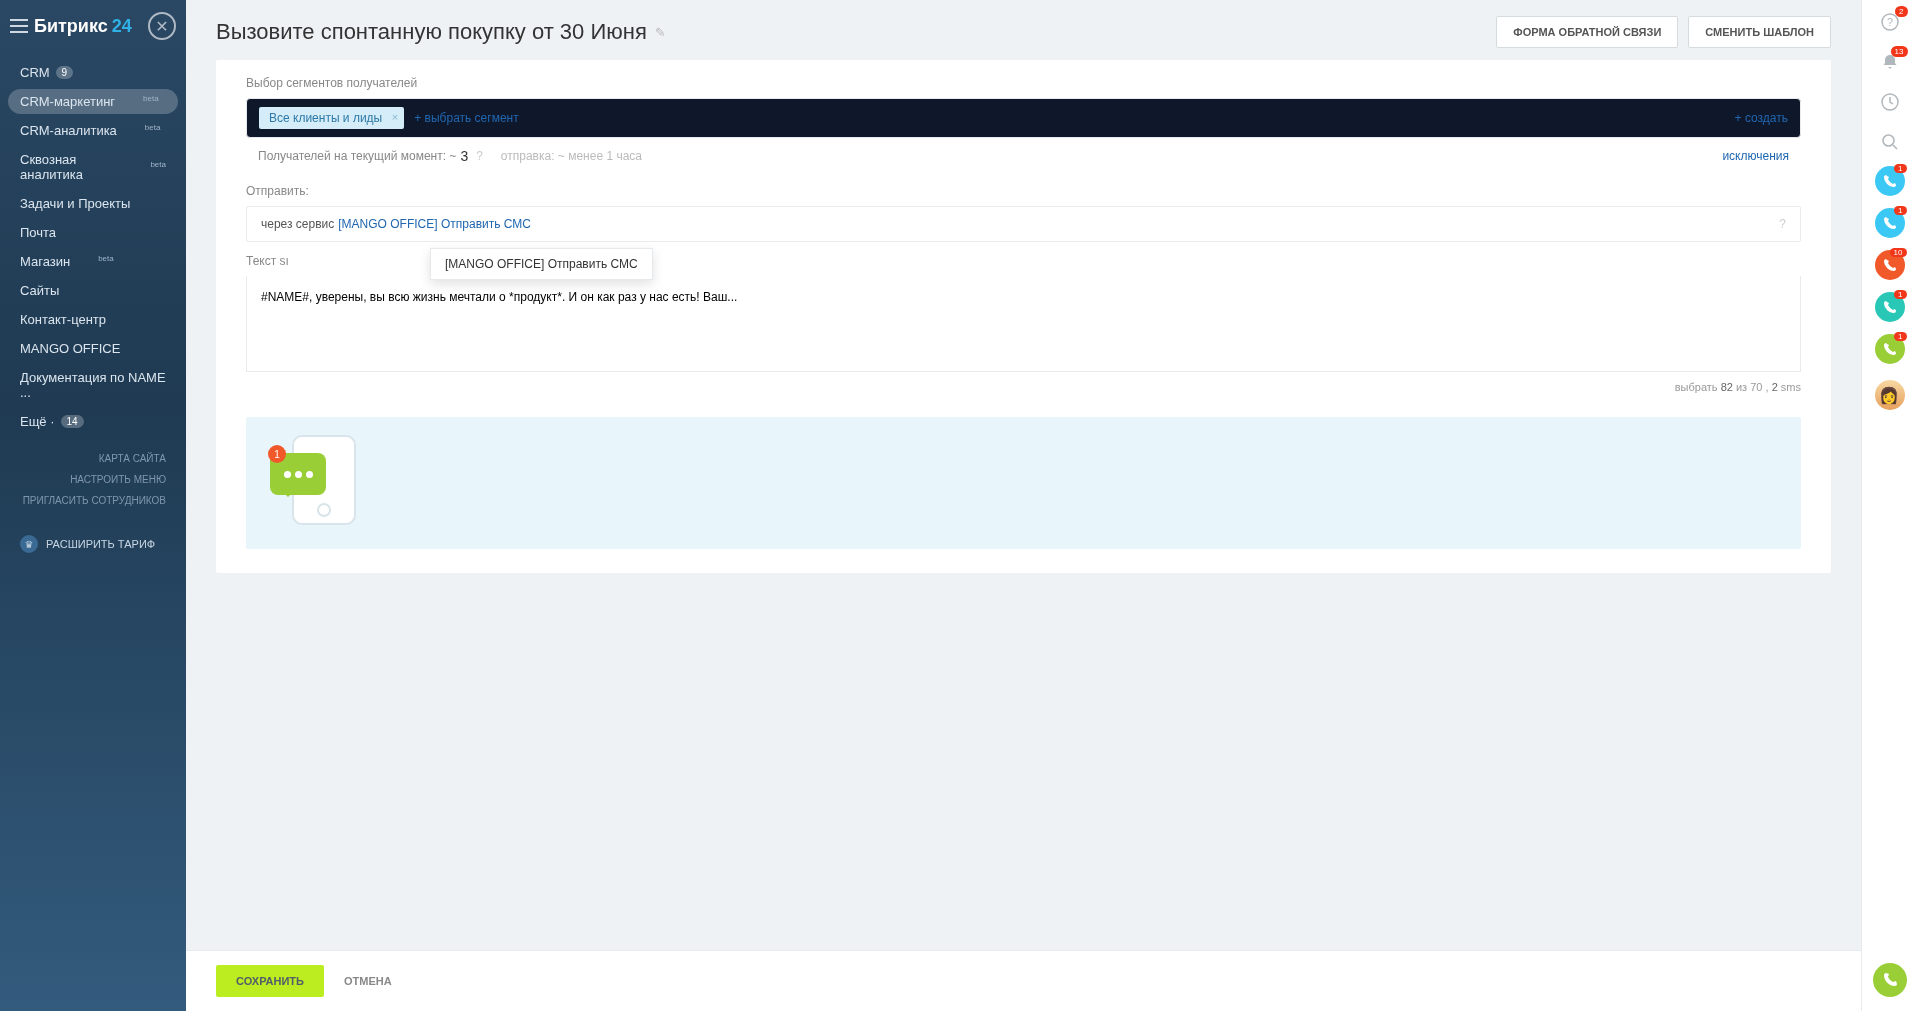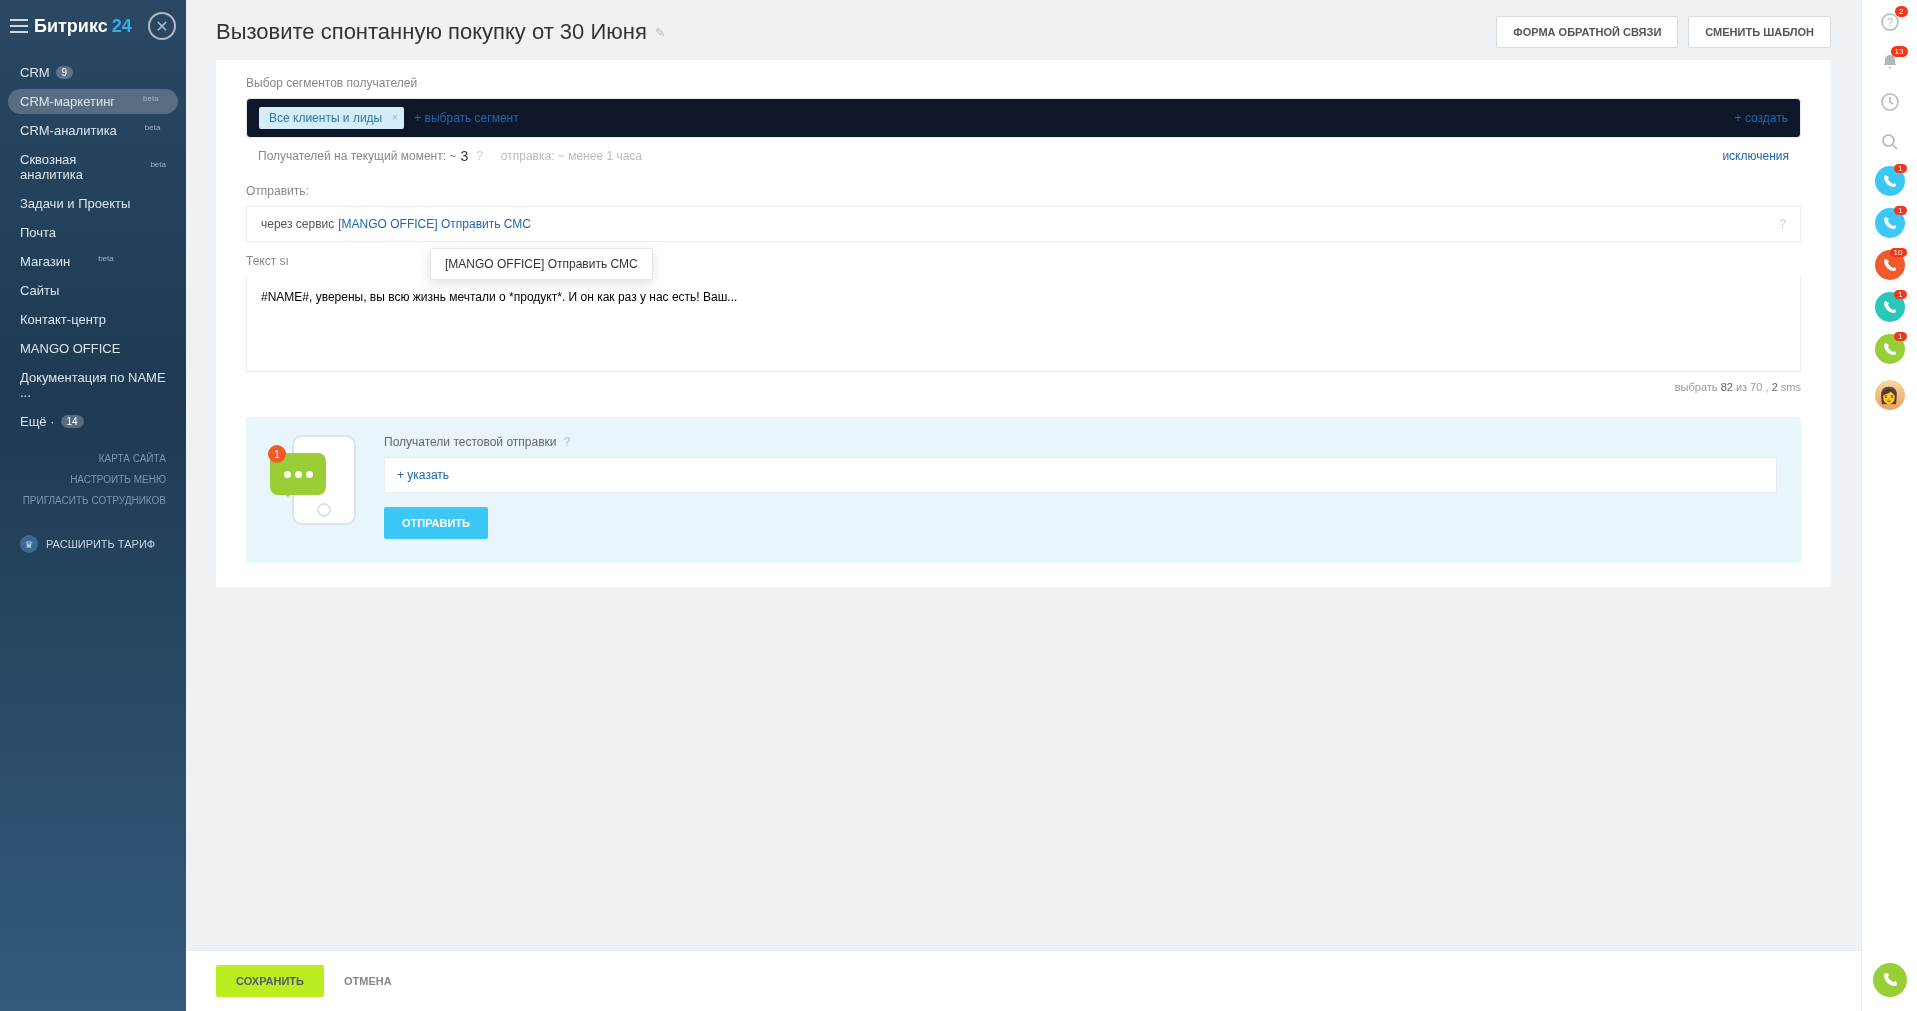--- a/index.html
+++ b/index.html
@@ -219,28 +219,20 @@
       <div class="test-block">
         <div class="test-icon">
           <div class="phone-bg"></div>
           <div class="bubble">
               <span></span>
               <span></span>
               <span></span>
             </div>
           <div class="badge-1">1</div>
         </div>
-        <div class="test-right">
-          <div class="test-label">
-            <span>Получатели тестовой отправки</span>
-            <span class="q">?</span>
-          </div>
-          <div class="test-input">указать</div>
-          <button class="btn-send">ОТПРАВИТЬ</button>
-        </div>
       </div>
     </div>
 
     <div class="dropdown">[MANGO OFFICE] Отправить СМС</div>
 
     <div class="footer-bar">
       <button class="btn-save">СОХРАНИТЬ</button>
       <button class="btn-cancel">ОТМЕНА</button>
     </div>
   </div>

